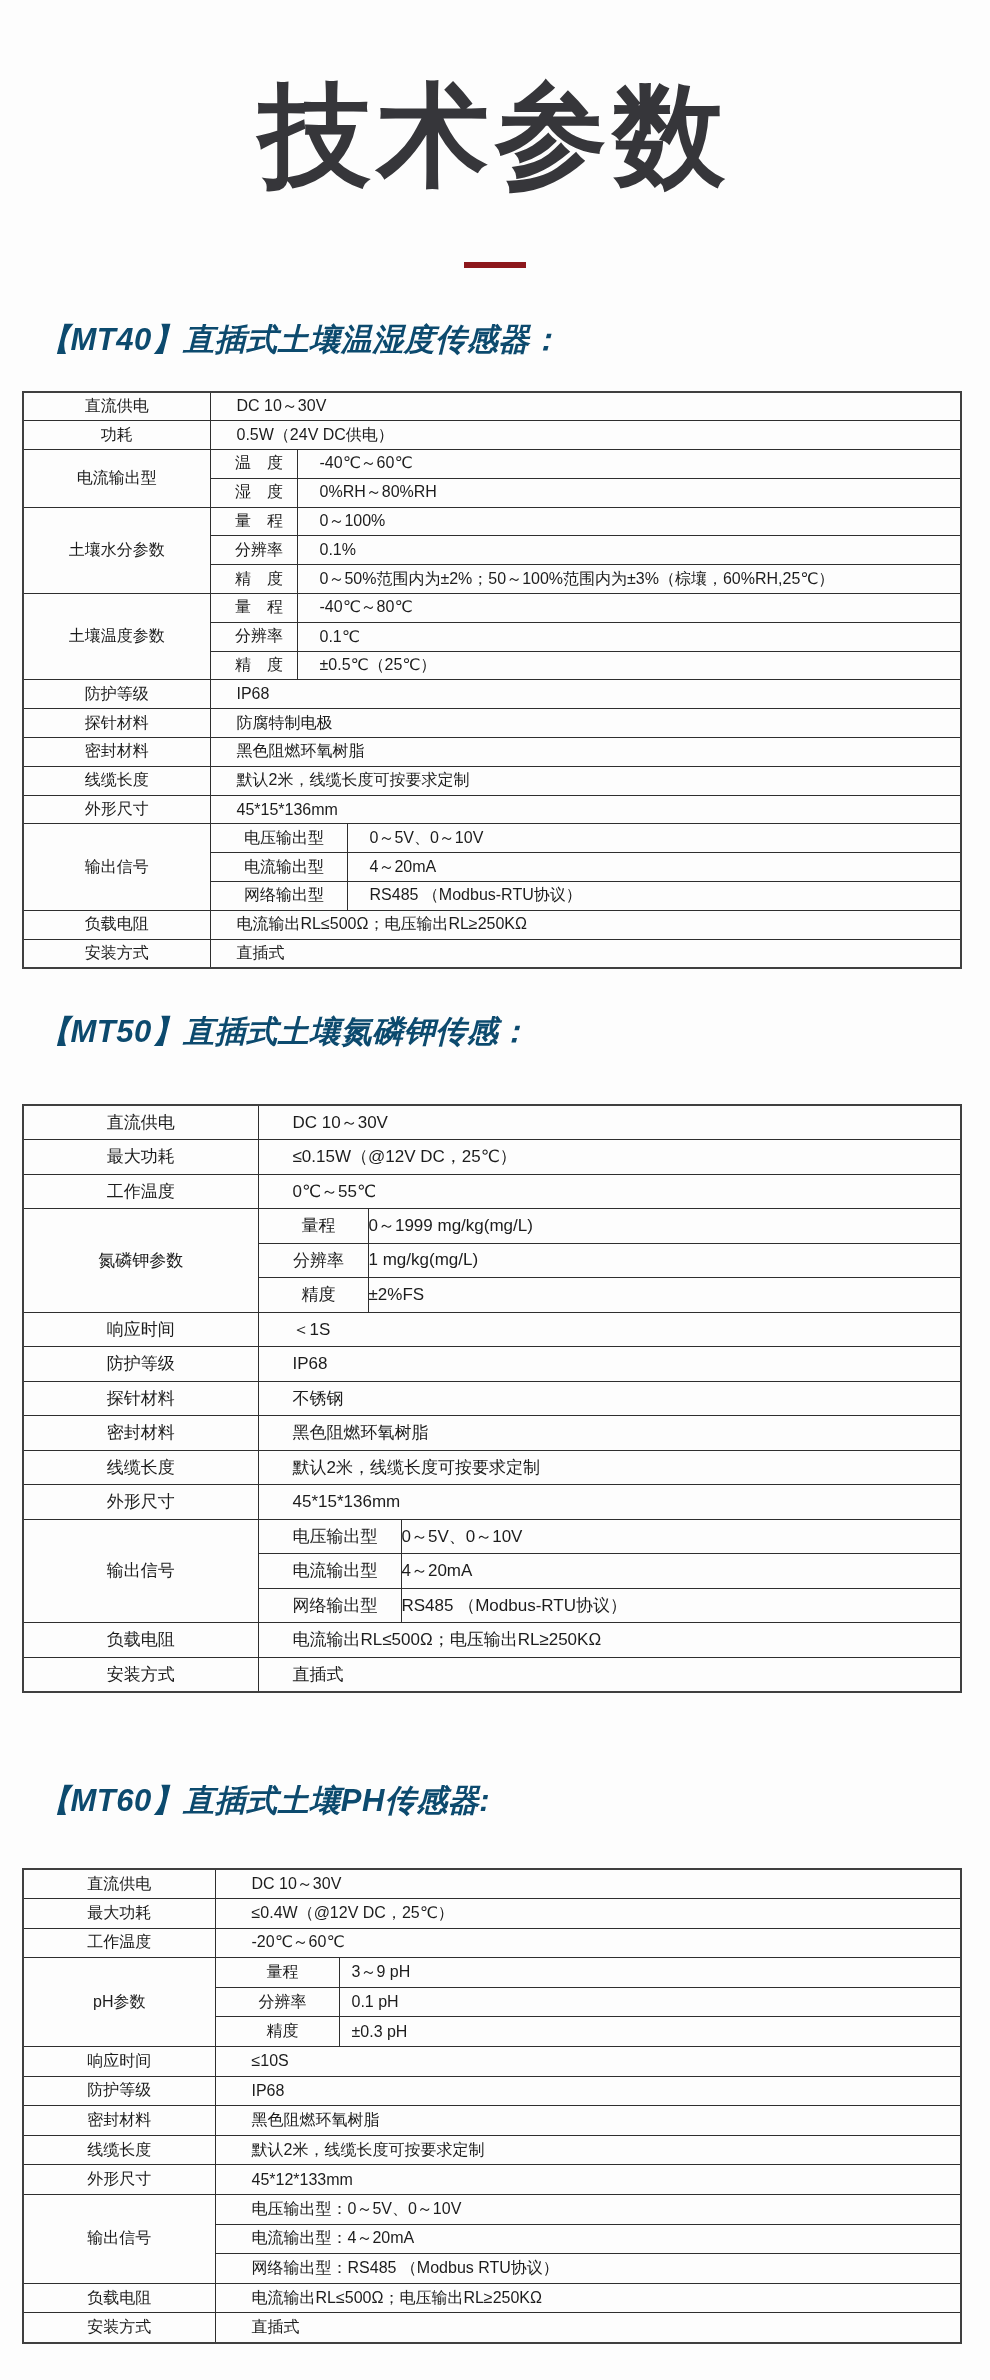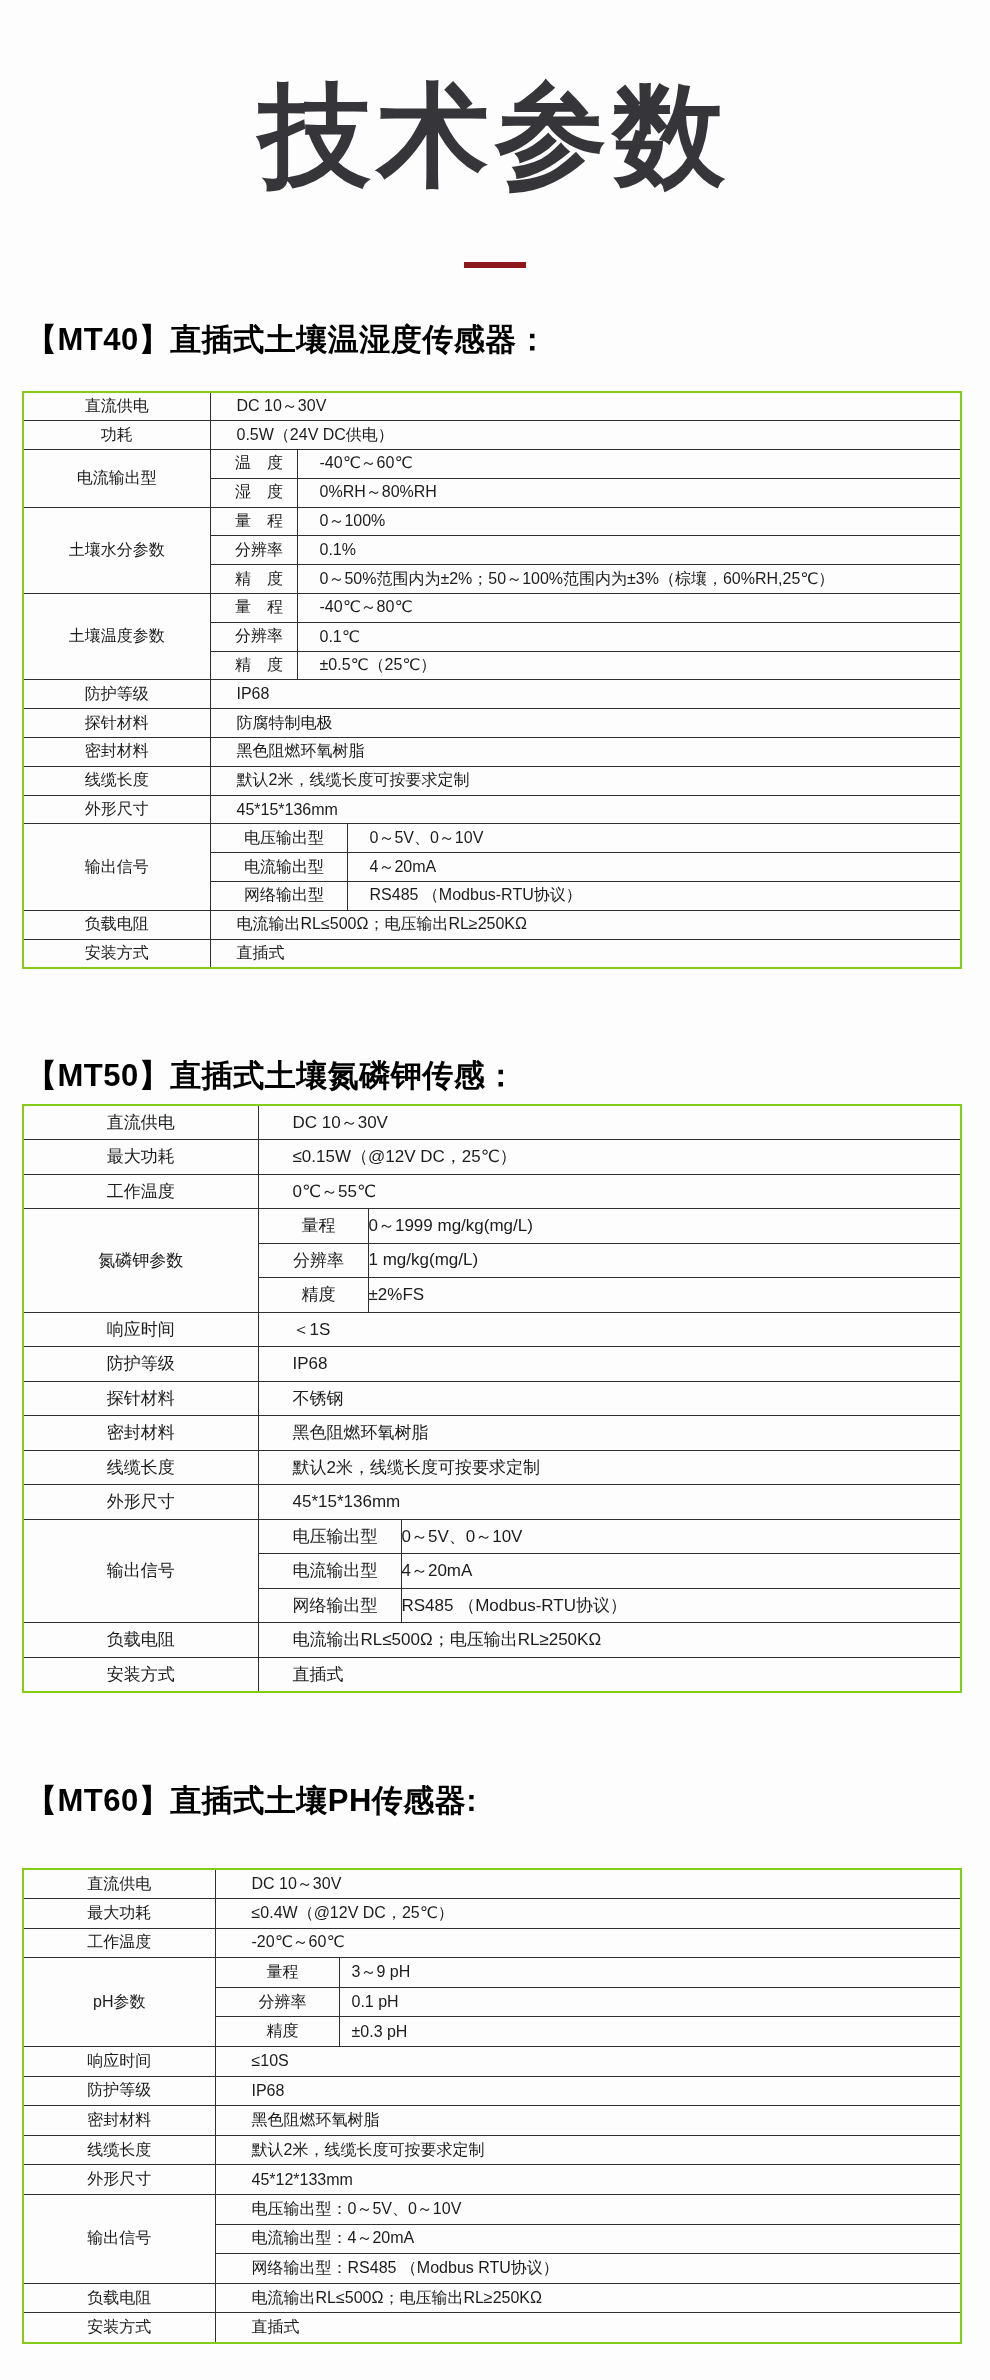--- a/index.html
+++ b/index.html
@@ -18,33 +18,33 @@
     font-size: 112px; line-height: 1; font-weight: 900;
     color: #36363a; letter-spacing: 6px;
     white-space: nowrap;
   }
   .title-divider {
     position: absolute; top: 262px; left: 464px;
     width: 62px; height: 6px; background: #8d181c;
   }
 
   .section-heading {
-    position: absolute; left: 26px;
-    font-size: 31px; font-weight: 700; color: #000000;
-    letter-spacing: 0.5px; white-space: nowrap; line-height: 1.3;
+    position: absolute; left: 39px;
+    font-size: 31px; font-weight: 700; color: #0c4a6e;
+    letter-spacing: 0.5px; white-space: nowrap; line-height: 1.3; font-style: italic;
   }
   #heading-mt40 { top: 320px; }
-  #heading-mt50 { top: 1012px; margin-top: 44px; }
+  #heading-mt50 { top: 1012px; }
   #heading-mt60 { top: 1781px; }
 
   table.spec-table {
     position: absolute; left: 22px;
     width: 940px; table-layout: fixed;
     border-collapse: collapse; border-spacing: 0;
-    border: 2px solid #84cc16;
+    border: 2px solid #404040;
   }
   #table-mt40 { top: 391px; }
   #table-mt50 { top: 1104px; }
   #table-mt60 { top: 1868px; }
 
   .spec-table td {
     border: 1px solid #2f2f2f;
     vertical-align: middle;
     white-space: nowrap;
     color: #1c1c1c;

